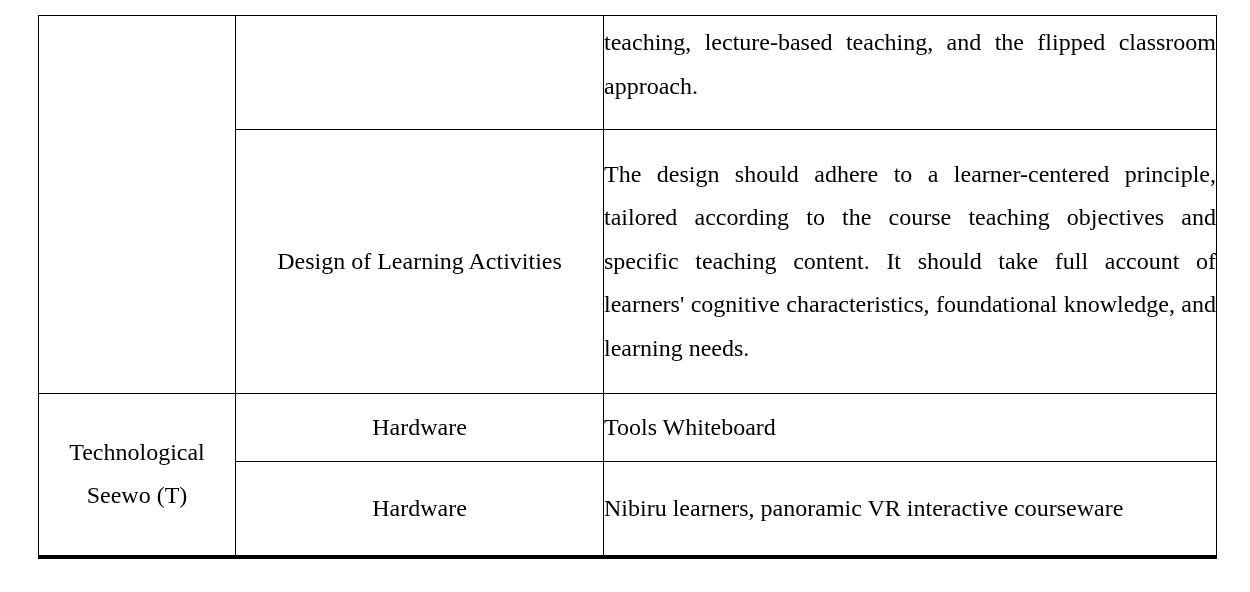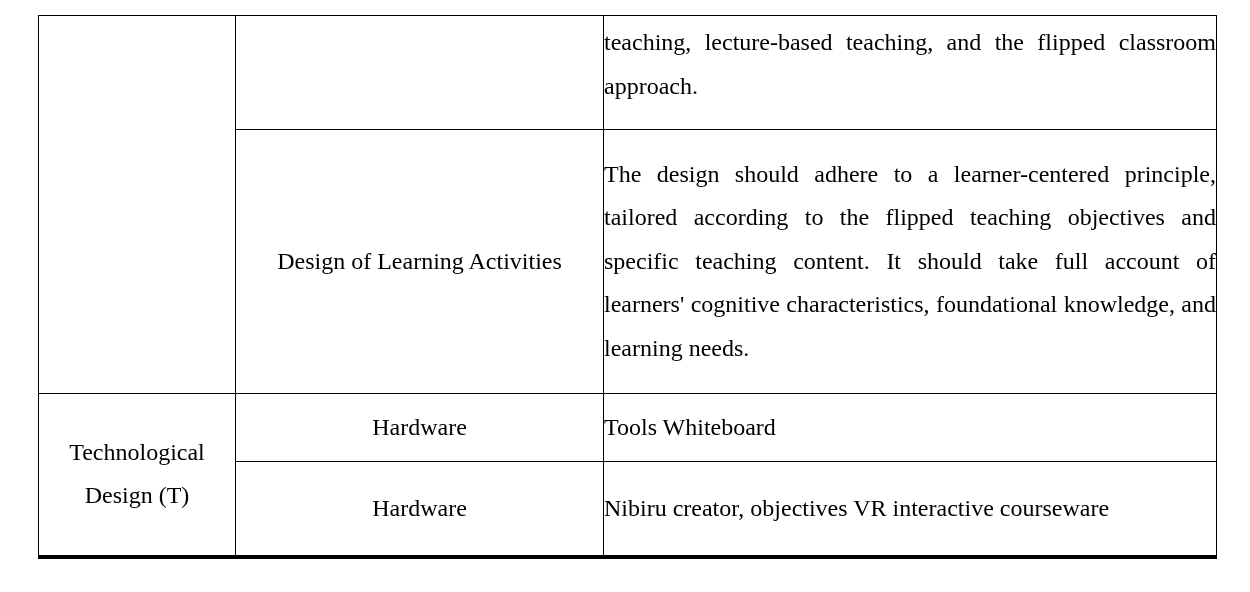--- a/index.html
+++ b/index.html
@@ -77,26 +77,26 @@
       <col class="c3">
     </colgroup>
     <tbody>
       <tr class="r1">
         <td class="cat" rowspan="2"></td>
         <td class="sub"></td>
         <td class="desc top">teaching, lecture-based teaching, and the flipped classroom approach.</td>
       </tr>
       <tr class="r2">
         <td class="sub">Design of Learning Activities</td>
-        <td class="desc">The design should adhere to a learner-centered principle, tailored according to the flipped teaching objectives and specific teaching content. It should take full account of learners' cognitive characteristics, foundational knowledge, and learning needs.</td>
+        <td class="desc">The design should adhere to a learner-centered principle, tailored according to the course teaching objectives and specific teaching content. It should take full account of learners' cognitive characteristics, foundational knowledge, and learning needs.</td>
       </tr>
       <tr class="r3">
-        <td class="cat" rowspan="2">Technological Design (T)</td>
+        <td class="cat" rowspan="2">Technological Seewo (T)</td>
         <td class="sub">Hardware</td>
         <td class="desc">Tools Whiteboard</td>
       </tr>
       <tr class="r4">
         <td class="sub">Hardware</td>
-        <td class="desc">Nibiru creator, objectives VR interactive courseware</td>
+        <td class="desc">Nibiru learners, panoramic VR interactive courseware</td>
       </tr>
     </tbody>
   </table>
 </div>
 
 </body></html>

